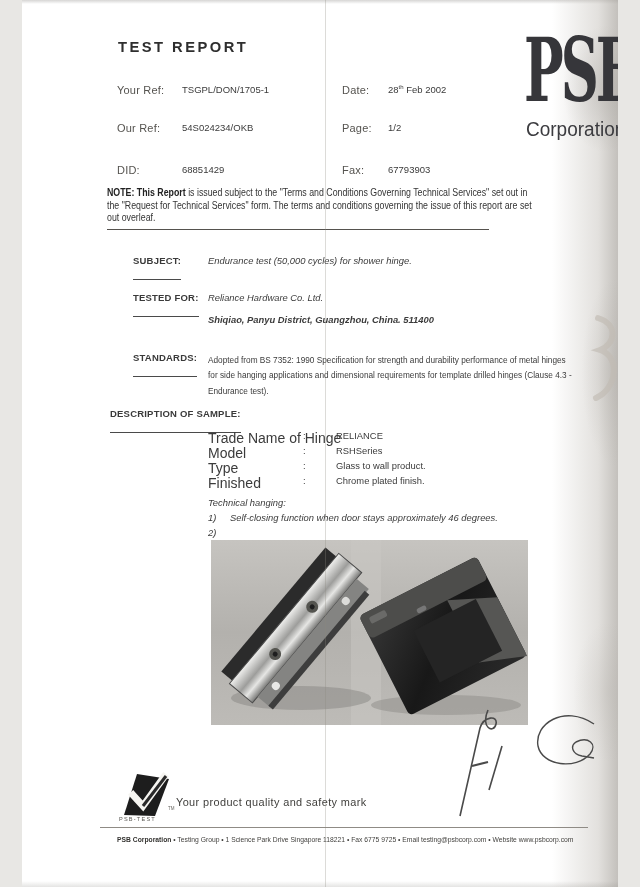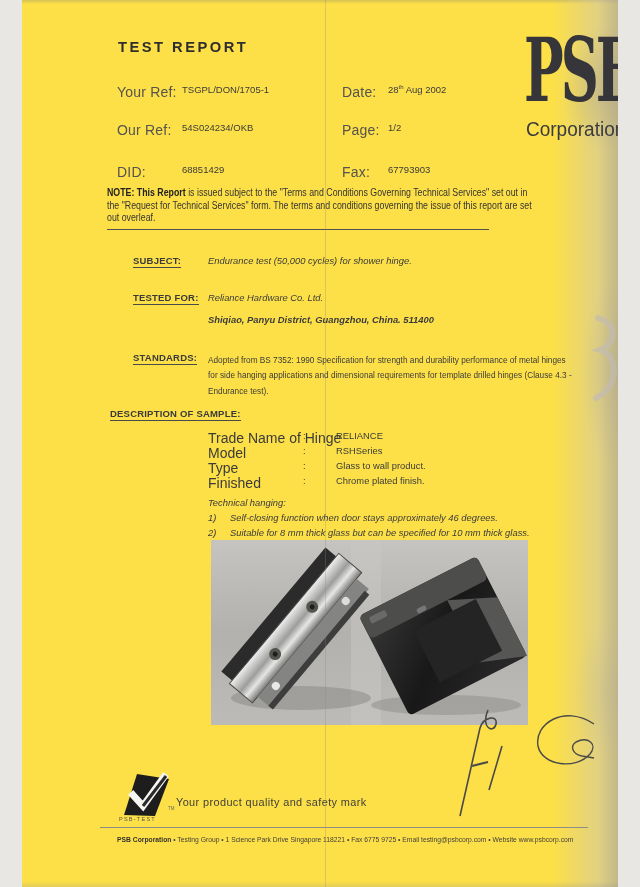--- a/index.html
+++ b/index.html
@@ -1,18 +1,18 @@
 <!DOCTYPE html>
 <html><head>
 <meta charset="utf-8">
 <style>
   html,body{margin:0;padding:0;background:#e8e7e4;}
   .page{
     position:relative;width:596px;height:887px;margin:0 auto;
-    background:#fde047;
+    background:#ffffff;
     font-family:"Liberation Sans",sans-serif;color:#3d3d3d;
     overflow:hidden;
   }
   .abs{position:absolute;}
   .nowrap{white-space:nowrap;}
   .cond{transform:scaleX(.88);transform-origin:left top;}
 
   
   .edge-top{left:0;top:0;width:640px;height:4px;
     background:linear-gradient(to bottom,rgba(120,118,114,.30),rgba(120,118,114,0));}
@@ -22,37 +22,37 @@
       radial-gradient(46px 130px at 95% 42%,rgba(165,161,155,.30),transparent 72%),
       radial-gradient(50px 100px at 85% 78%,rgba(170,166,160,.22),transparent 70%),
       linear-gradient(to right,rgba(200,196,190,0),rgba(198,194,188,.50) 70%,rgba(172,168,162,.72));}
   .edge-bottom{left:0;bottom:0;width:640px;height:6px;
     background:linear-gradient(to top,rgba(150,147,142,.25),rgba(150,147,142,0));}
   .fold-line{left:303px;top:0;width:1px;height:887px;background:rgba(140,135,126,.30);z-index:5;}
 
   
   .title{left:96px;top:38px;font-size:15.5px;font-weight:700;letter-spacing:2.6px;
     color:#2e2e2e;transform:scaleX(.95);transform-origin:left top;}
-  .ref-label{font-size:14px;color:#55534f;letter-spacing:.2px;}
+  .ref-label{font-size:11px;color:#55534f;letter-spacing:.2px;}
   .ref-value{font-size:9.5px;color:#3a3a3a;font-weight:500;}
   .sup{font-size:6px;vertical-align:4px;}
   .logo-psb{left:502px;top:22px;width:120px;text-align:left;
     font-family:"DejaVu Serif",serif;font-weight:700;font-size:88px;line-height:96px;
     letter-spacing:-5px;color:#36363a;transform:scaleX(.60);transform-origin:left top;}
   .logo-corp{left:504px;top:118px;font-size:20px;color:#3b3b3f;letter-spacing:0;
     transform:scaleX(.95);transform-origin:left top;}
 
   
   .note{left:85px;top:187px;font-size:10px;line-height:12.6px;color:#343434;}
   .note b{font-weight:700;color:#222;}
   .rule-note{left:85px;top:229px;width:382px;height:1px;background:#55524e;}
 
   
   .sec-label{font-size:9.5px;font-weight:700;color:#3a3a3a;letter-spacing:.2px;
-    border-bottom:1px solid #4a4a4a;padding-bottom:1px;}
+    border-bottom:1px solid #4a4a4a;padding-bottom:13px;}
   .body-txt{font-size:9.4px;color:#3b3b3b;font-style:italic;}
   .std-line{font-size:9.4px;line-height:15.4px;color:#3b3b3b;}
 
   
   .desc-key{font-size:14px;color:#3b3b3b;}
   .desc-col{font-size:9.4px;color:#3b3b3b;}
   .desc-val{font-size:9.4px;color:#3b3b3b;}
 
   
   .photo-frame{left:189px;top:540px;width:317px;height:185px;z-index:1;}
@@ -83,21 +83,21 @@
   <div class="abs fold-line"></div>
 
   <div class="abs title nowrap">TEST REPORT</div>
 
   <div class="abs logo-psb nowrap">PSB</div>
   <div class="abs logo-corp nowrap">Corporation</div>
 
   <div class="abs ref-label nowrap" style="left:95px;top:84px">Your Ref:</div>
   <div class="abs ref-value nowrap" style="left:160px;top:84px">TSGPL/DON/1705-1</div>
   <div class="abs ref-label nowrap" style="left:320px;top:84px">Date:</div>
-  <div class="abs ref-value nowrap" style="left:366px;top:84px"><span>28</span><span class="sup">th</span> <span>Aug 2002</span></div>
+  <div class="abs ref-value nowrap" style="left:366px;top:84px"><span>28</span><span class="sup">th</span> <span>Feb 2002</span></div>
 
   <div class="abs ref-label nowrap" style="left:95px;top:122px">Our Ref:</div>
   <div class="abs ref-value nowrap" style="left:160px;top:122px">54S024234/OKB</div>
   <div class="abs ref-label nowrap" style="left:320px;top:122px">Page:</div>
   <div class="abs ref-value nowrap" style="left:366px;top:122px">1/2</div>
 
   <div class="abs ref-label nowrap" style="left:95px;top:164px">DID:</div>
   <div class="abs ref-value nowrap" style="left:160px;top:164px">68851429</div>
   <div class="abs ref-label nowrap" style="left:320px;top:164px">Fax:</div>
   <div class="abs ref-value nowrap" style="left:366px;top:164px">67793903</div>
@@ -138,21 +138,20 @@
   <div class="abs desc-val nowrap" style="left:314px;top:460px">Glass to wall product.</div>
 
   <div class="abs desc-key nowrap" style="left:186px;top:475px">Finished</div>
   <div class="abs desc-col" style="left:281px;top:475px">:</div>
   <div class="abs desc-val nowrap" style="left:314px;top:475px">Chrome plated finish.</div>
 
   <div class="abs body-txt nowrap" style="left:186px;top:497px">Technical hanging:</div>
   <div class="abs body-txt nowrap" style="left:186px;top:512px">1)</div>
   <div class="abs body-txt nowrap" style="left:208px;top:512px">Self-closing function when door stays approximately 46 degrees.</div>
   <div class="abs body-txt nowrap" style="left:186px;top:527px">2)</div>
-  <div class="abs body-txt nowrap" style="left:208px;top:527px">Suitable for 8 mm thick glass but can be specified for 10 mm thick glass.</div>
 
   <div class="abs photo-frame">
     <svg width="317" height="185" viewBox="0 0 317 185">
       <defs>
         <linearGradient id="bg" x1="0" y1="0" x2="0" y2="1">
           <stop offset="0" stop-color="#c6c4c0"></stop>
             <stop offset="0.5" stop-color="#b3b1ad"></stop>
             <stop offset="1" stop-color="#bdbbb7"></stop>
         </linearGradient>
         <linearGradient id="chrome" x1="0" y1="0" x2="0" y2="1">

